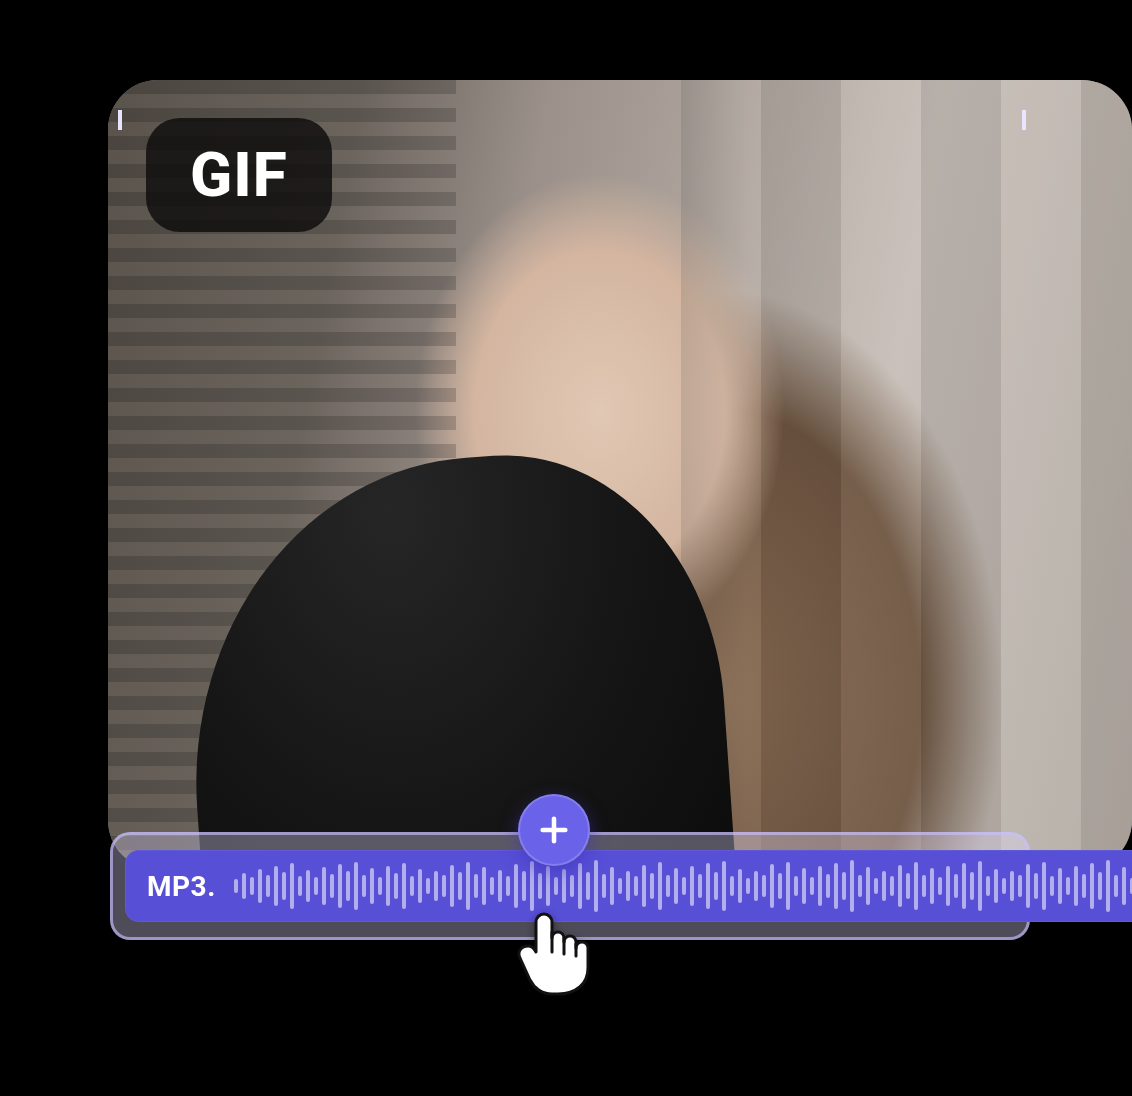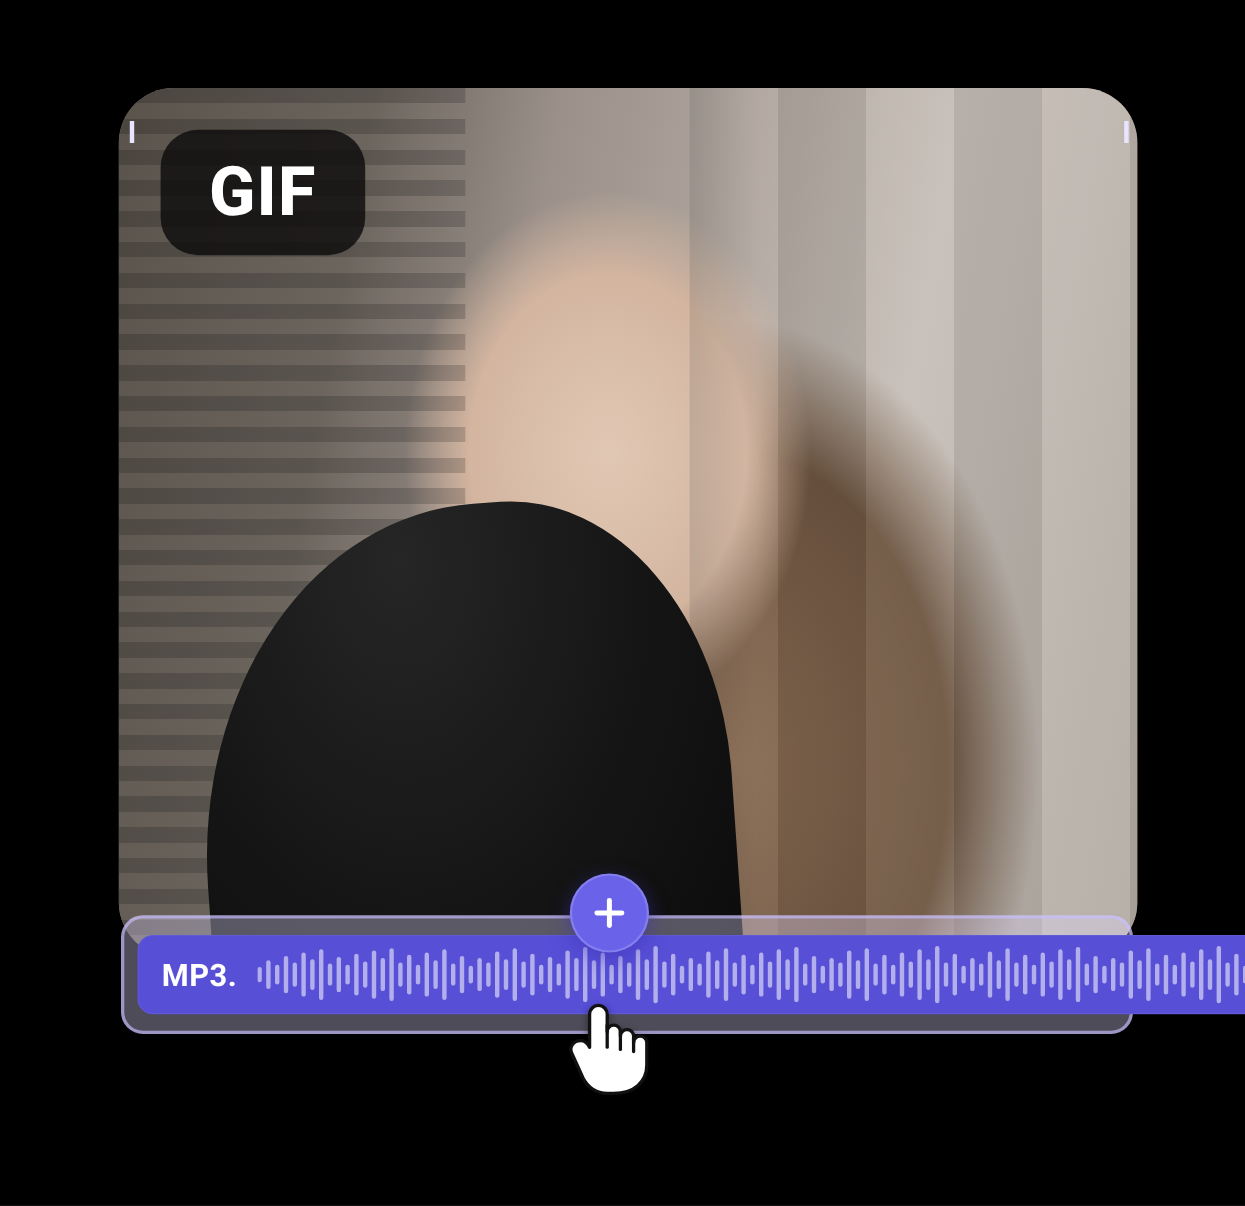--- a/index.html
+++ b/index.html
@@ -2,21 +2,21 @@
 <html><head>
 <meta charset="utf-8">
 <style>
   html,body{
     margin:0;padding:0;width:1132px;height:1096px;
     background:#000;
     font-family:-apple-system,BlinkMacSystemFont,"Segoe UI",Roboto,Helvetica,Arial,sans-serif;
     overflow:hidden;
   }
   .stage{
-    position:absolute;left:108px;top:80px;width:926px;height:790px;
+    position:absolute;left:108px;top:80px;width:1024px;height:790px;
     border-radius:50px;
     overflow:hidden;
     background:#8a7c76;
     box-shadow:0 15px 50px rgba(0,0,0,.55);
   }
   .photo{
     position:absolute;inset:0;
     background:
       radial-gradient(ellipse 280px 360px at 48% 42%, #e7cbb4 0%, #d9b79f 45%, transparent 66%),
       radial-gradient(ellipse 360px 520px at 60% 78%, #8b6a4e 0%, #6f533c 55%, transparent 78%),

